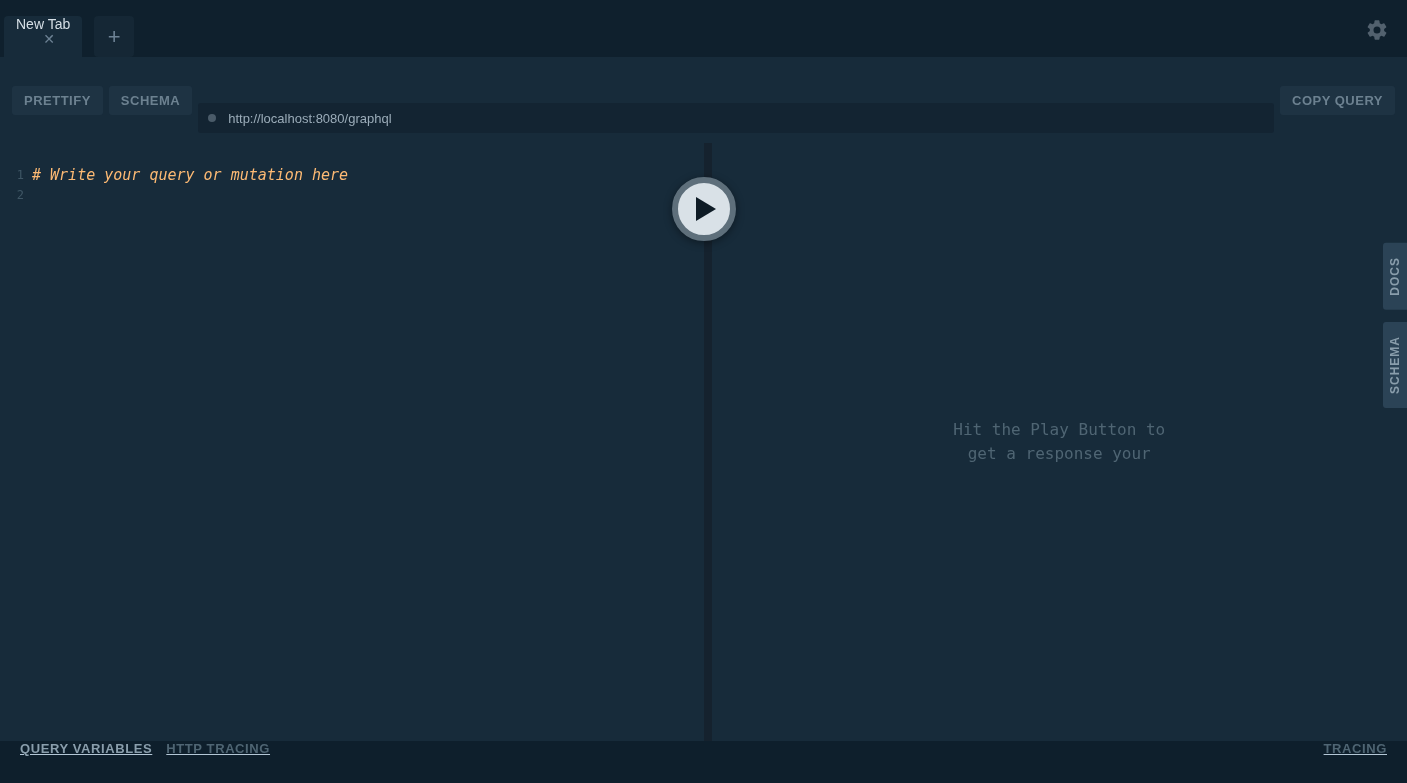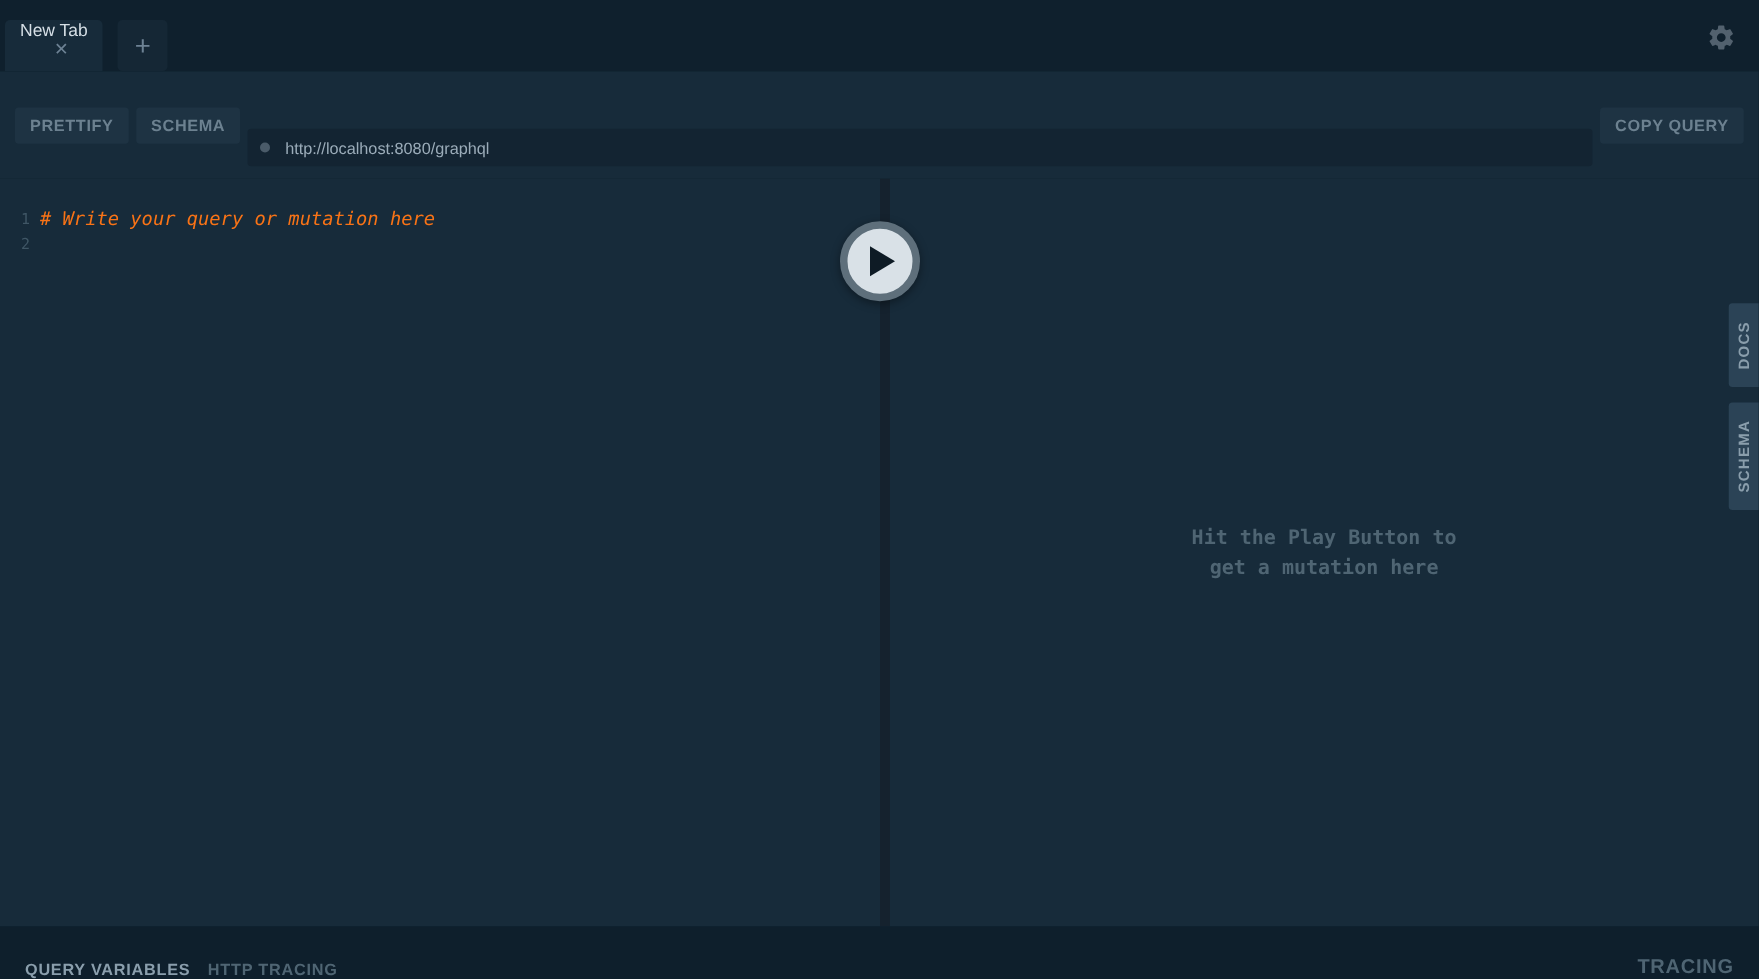--- a/index.html
+++ b/index.html
@@ -127,31 +127,30 @@
   font-family: "SF Mono", Menlo, Consolas, monospace;
   font-size: 12px;
   line-height: 20px;
 }
 .editor-text {
   padding-top: 22px;
   font-family: "SF Mono", Menlo, Consolas, monospace;
   font-size: 15px;
   line-height: 20px;
 }
-.editor-line.comment { color: #f97316; font-style: italic; text-align: right; }
+.editor-line.comment { color: #fdba74; font-style: italic; text-align: right; }
 
 .response-pane {
   width: 50%;
   background: #172b3a;
   border-left: 8px solid #15222e;
   display: flex;
   align-items: center;
   justify-content: center;
   position: relative;
-  font-weight: bold;
 }
 .response-placeholder {
   text-align: center;
   color: #4f6573;
   font-family: "SF Mono", Menlo, Consolas, monospace;
   font-size: 16px;
   line-height: 1.5;
 }
 
 .play-btn {
@@ -196,32 +195,33 @@
   font-weight: 700;
   letter-spacing: 1px;
   padding: 14px 5px;
   border-radius: 0 3px 3px 0;
 }
 
 .bottom-bar {
   height: 42px;
   background: #0e1f2c;
   display: flex;
-  align-items: flex-end;
+  align-items: flex-start;
   padding: 0 20px;
+  text-decoration: underline;
 }
 .bb-tab {
   font-size: 13px;
   font-weight: 700;
   letter-spacing: 0.6px;
   margin-right: 14px;
 }
 .bb-tab.active { color: #8a9eac; }
 .bb-tab.inactive { color: #4f6573; }
-.bb-right { margin-left: auto; color: #4f6573; font-weight: 700; letter-spacing: 0.6px; font-size: 16px; }
+.bb-right { margin-left: auto; color: #4f6573; font-weight: 700; letter-spacing: 0.6px; font-size: 13px; }
 </style>
 </head>
 <body>
 
 <div class="app">
 
   <div class="tab-bar">
     <div class="tab">
       <span>New Tab</span>
       <span class="tab-close">✕</span>
@@ -254,21 +254,21 @@
         <div>2</div>
       </div>
       <div class="editor-text">
         <div class="editor-line comment"># Write your query or mutation here</div>
       </div>
     </div>
 
     <div class="response-pane">
       <div class="response-placeholder">
         <div>Hit the Play Button to</div>
-        <div>get a mutation here</div>
+        <div>get a response your</div>
       </div>
     </div>
 
     <div class="play-btn">
       <div class="play-triangle"></div>
     </div>
 
     <div class="side-tabs">
       <div class="side-tab">DOCS</div>
       <div class="side-tab">SCHEMA</div>

